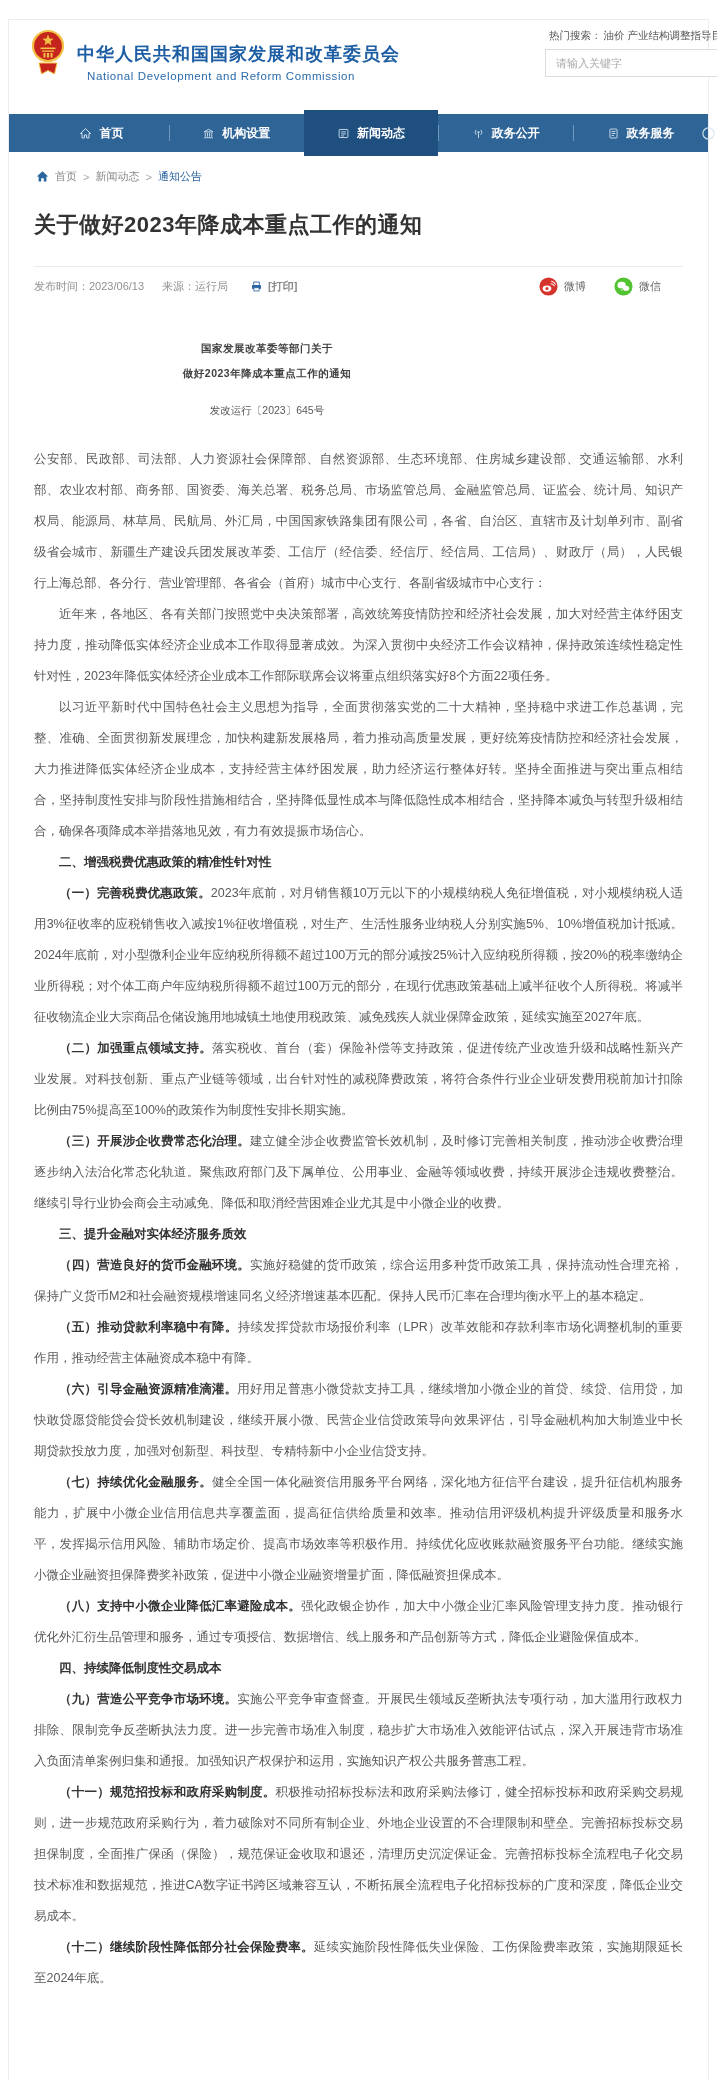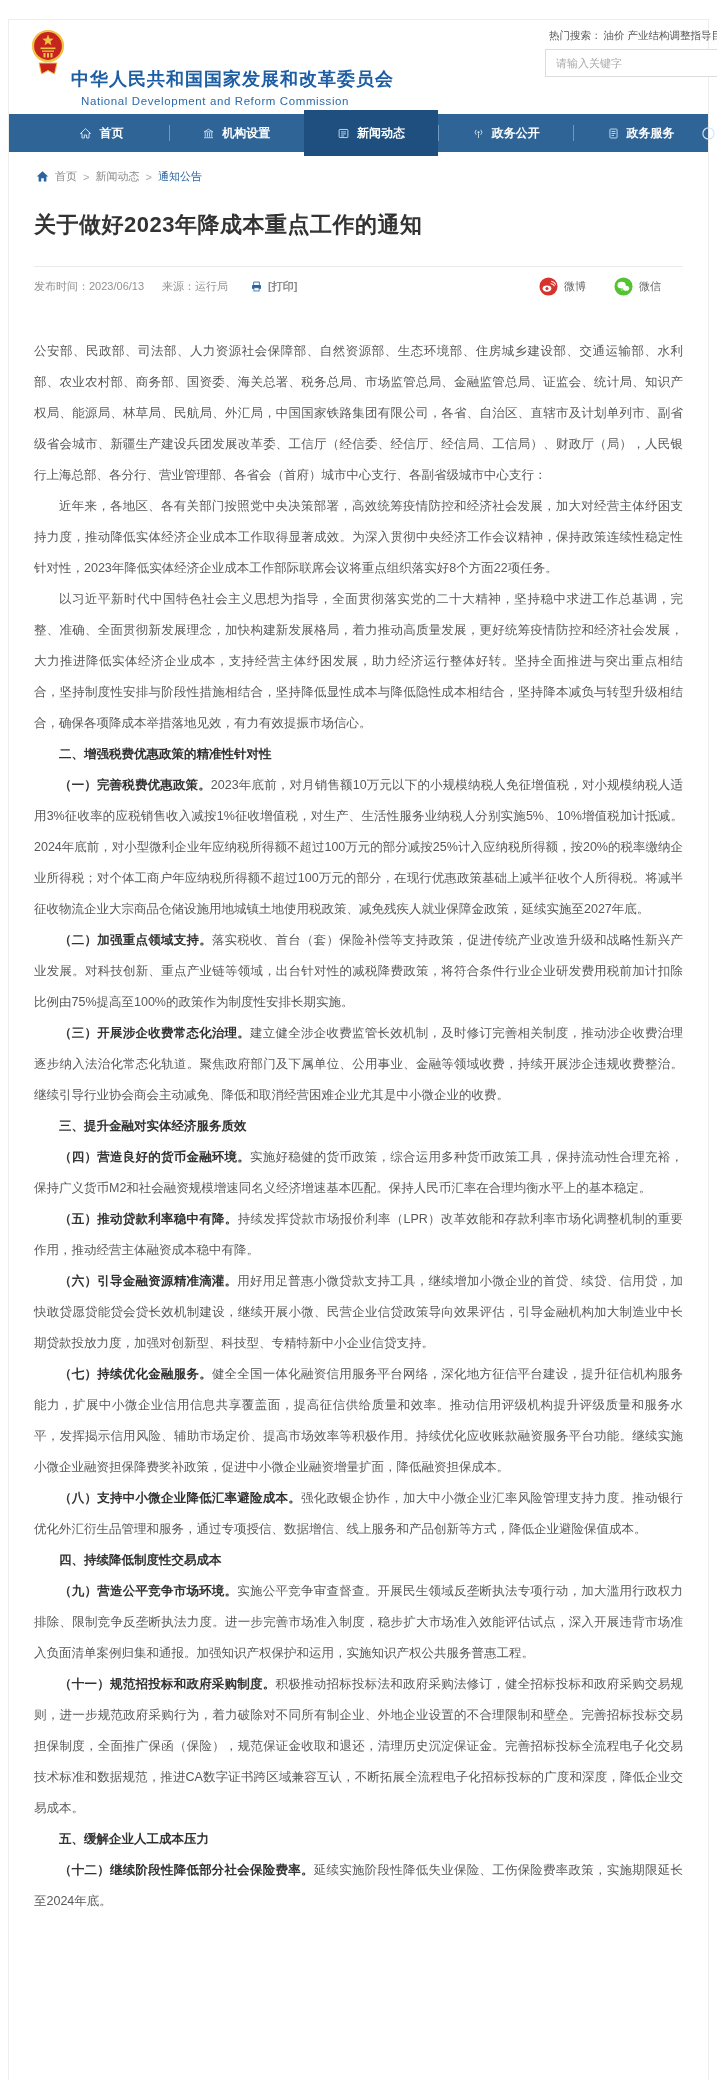--- a/index.html
+++ b/index.html
@@ -6,21 +6,21 @@
   body {
     width:717px; min-height:2086px; overflow:hidden; background:#fff;
     font-family:"Liberation Sans","DejaVu Sans",sans-serif;
     -webkit-font-smoothing:antialiased;
   }
   .page { margin:19px 8px 0; border:1px solid #ededed; border-bottom:none; min-height:2060px; position:relative; background:#fff; }
 
   
   .site-header { position:relative; height:94px; }
   .logo { position:absolute; left:22px; top:7px; }
-  .titles { position:absolute; left:62px; top:22px;margin-top:25px; }
+  .titles { position:absolute; left:68px; top:22px; }
   .title-cn { font-size:18px; font-weight:bold; color:#1c5da3; letter-spacing:1px; white-space:nowrap; }
   .title-en { font-size:11.5px; color:#2a6bab; letter-spacing:.6px; margin-top:4px; white-space:nowrap;padding-left:10px; }
   .hot-search { position:absolute; left:540px; top:9px; font-size:10.5px; color:#555; white-space:nowrap; }
   .hot-search .terms { color:#555; margin-left:2px; }
   .search-input { position:absolute; left:536px; top:29px; width:250px; height:28px; box-sizing:border-box;
     border:1px solid #dcdcdc; font-size:11px; padding:0 10px; color:#333; outline:none; background:#fff; }
   .search-input::placeholder { color:#a9a9a9; }
 
   
   .main-nav { background:#2e6496; height:38px; }
@@ -198,36 +198,40 @@
                 <ellipse cx="12.7" cy="11.8" rx="3.3" ry="2.7" fill="#fff"></ellipse>
                 <path d="M9.5 13.5 l-1.8 1.2 .4-1.8 z" fill="#fff"></path>
               </svg>
           </span>
           <span>微信</span>
         </span>
       </div>
     </div>
 
     <div class="doc">
+      <div class="doc-center">
+        <div class="doc-title">国家发展改革委等部门关于</div>
+        <div class="doc-title">做好2023年降成本重点工作的通知</div>
+        <div class="doc-number">发改运行〔2023〕645号</div>
+      </div>
       <div id="doc-body">
           <p>公安部、民政部、司法部、人力资源社会保障部、自然资源部、生态环境部、住房城乡建设部、交通运输部、水利部、农业农村部、商务部、国资委、海关总署、税务总局、市场监管总局、金融监管总局、证监会、统计局、知识产权局、能源局、林草局、民航局、外汇局，中国国家铁路集团有限公司，各省、自治区、直辖市及计划单列市、副省级省会城市、新疆生产建设兵团发展改革委、工信厅（经信委、经信厅、经信局、工信局）、财政厅（局），人民银行上海总部、各分行、营业管理部、各省会（首府）城市中心支行、各副省级城市中心支行：</p>
           <p class="indent">近年来，各地区、各有关部门按照党中央决策部署，高效统筹疫情防控和经济社会发展，加大对经营主体纾困支持力度，推动降低实体经济企业成本工作取得显著成效。为深入贯彻中央经济工作会议精神，保持政策连续性稳定性针对性，2023年降低实体经济企业成本工作部际联席会议将重点组织落实好8个方面22项任务。</p>
           <p class="indent">以习近平新时代中国特色社会主义思想为指导，全面贯彻落实党的二十大精神，坚持稳中求进工作总基调，完整、准确、全面贯彻新发展理念，加快构建新发展格局，着力推动高质量发展，更好统筹疫情防控和经济社会发展，大力推进降低实体经济企业成本，支持经营主体纾困发展，助力经济运行整体好转。坚持全面推进与突出重点相结合，坚持制度性安排与阶段性措施相结合，坚持降低显性成本与降低隐性成本相结合，坚持降本减负与转型升级相结合，确保各项降成本举措落地见效，有力有效提振市场信心。</p>
           <p class="indent section">二、增强税费优惠政策的精准性针对性</p>
           <p class="indent"><span class="lead">（一）完善税费优惠政策。</span>2023年底前，对月销售额10万元以下的小规模纳税人免征增值税，对小规模纳税人适用3%征收率的应税销售收入减按1%征收增值税，对生产、生活性服务业纳税人分别实施5%、10%增值税加计抵减。2024年底前，对小型微利企业年应纳税所得额不超过100万元的部分减按25%计入应纳税所得额，按20%的税率缴纳企业所得税；对个体工商户年应纳税所得额不超过100万元的部分，在现行优惠政策基础上减半征收个人所得税。将减半征收物流企业大宗商品仓储设施用地城镇土地使用税政策、减免残疾人就业保障金政策，延续实施至2027年底。</p>
           <p class="indent"><span class="lead">（二）加强重点领域支持。</span>落实税收、首台（套）保险补偿等支持政策，促进传统产业改造升级和战略性新兴产业发展。对科技创新、重点产业链等领域，出台针对性的减税降费政策，将符合条件行业企业研发费用税前加计扣除比例由75%提高至100%的政策作为制度性安排长期实施。</p>
           <p class="indent"><span class="lead">（三）开展涉企收费常态化治理。</span>建立健全涉企收费监管长效机制，及时修订完善相关制度，推动涉企收费治理逐步纳入法治化常态化轨道。聚焦政府部门及下属单位、公用事业、金融等领域收费，持续开展涉企违规收费整治。继续引导行业协会商会主动减免、降低和取消经营困难企业尤其是中小微企业的收费。</p>
           <p class="indent section">三、提升金融对实体经济服务质效</p>
           <p class="indent"><span class="lead">（四）营造良好的货币金融环境。</span>实施好稳健的货币政策，综合运用多种货币政策工具，保持流动性合理充裕，保持广义货币M2和社会融资规模增速同名义经济增速基本匹配。保持人民币汇率在合理均衡水平上的基本稳定。</p>
           <p class="indent"><span class="lead">（五）推动贷款利率稳中有降。</span>持续发挥贷款市场报价利率（LPR）改革效能和存款利率市场化调整机制的重要作用，推动经营主体融资成本稳中有降。</p>
           <p class="indent"><span class="lead">（六）引导金融资源精准滴灌。</span>用好用足普惠小微贷款支持工具，继续增加小微企业的首贷、续贷、信用贷，加快敢贷愿贷能贷会贷长效机制建设，继续开展小微、民营企业信贷政策导向效果评估，引导金融机构加大制造业中长期贷款投放力度，加强对创新型、科技型、专精特新中小企业信贷支持。</p>
           <p class="indent"><span class="lead">（七）持续优化金融服务。</span>健全全国一体化融资信用服务平台网络，深化地方征信平台建设，提升征信机构服务能力，扩展中小微企业信用信息共享覆盖面，提高征信供给质量和效率。推动信用评级机构提升评级质量和服务水平，发挥揭示信用风险、辅助市场定价、提高市场效率等积极作用。持续优化应收账款融资服务平台功能。继续实施小微企业融资担保降费奖补政策，促进中小微企业融资增量扩面，降低融资担保成本。</p>
           <p class="indent"><span class="lead">（八）支持中小微企业降低汇率避险成本。</span>强化政银企协作，加大中小微企业汇率风险管理支持力度。推动银行优化外汇衍生品管理和服务，通过专项授信、数据增信、线上服务和产品创新等方式，降低企业避险保值成本。</p>
           <p class="indent section">四、持续降低制度性交易成本</p>
           <p class="indent"><span class="lead">（九）营造公平竞争市场环境。</span>实施公平竞争审查督查。开展民生领域反垄断执法专项行动，加大滥用行政权力排除、限制竞争反垄断执法力度。进一步完善市场准入制度，稳步扩大市场准入效能评估试点，深入开展违背市场准入负面清单案例归集和通报。加强知识产权保护和运用，实施知识产权公共服务普惠工程。</p>
           <p class="indent"><span class="lead">（十一）规范招投标和政府采购制度。</span>积极推动招标投标法和政府采购法修订，健全招标投标和政府采购交易规则，进一步规范政府采购行为，着力破除对不同所有制企业、外地企业设置的不合理限制和壁垒。完善招标投标交易担保制度，全面推广保函（保险），规范保证金收取和退还，清理历史沉淀保证金。完善招标投标全流程电子化交易技术标准和数据规范，推进CA数字证书跨区域兼容互认，不断拓展全流程电子化招标投标的广度和深度，降低企业交易成本。</p>
-          <p class="indent section">五、缓解企业人工成本压力</p>
           <p class="indent"><span class="lead">（十二）继续阶段性降低部分社会保险费率。</span>延续实施阶段性降低失业保险、工伤保险费率政策，实施期限延长至2024年底。</p>
         </div>
 
     </div>
   </main>
 </div>
 
 </body></html>

